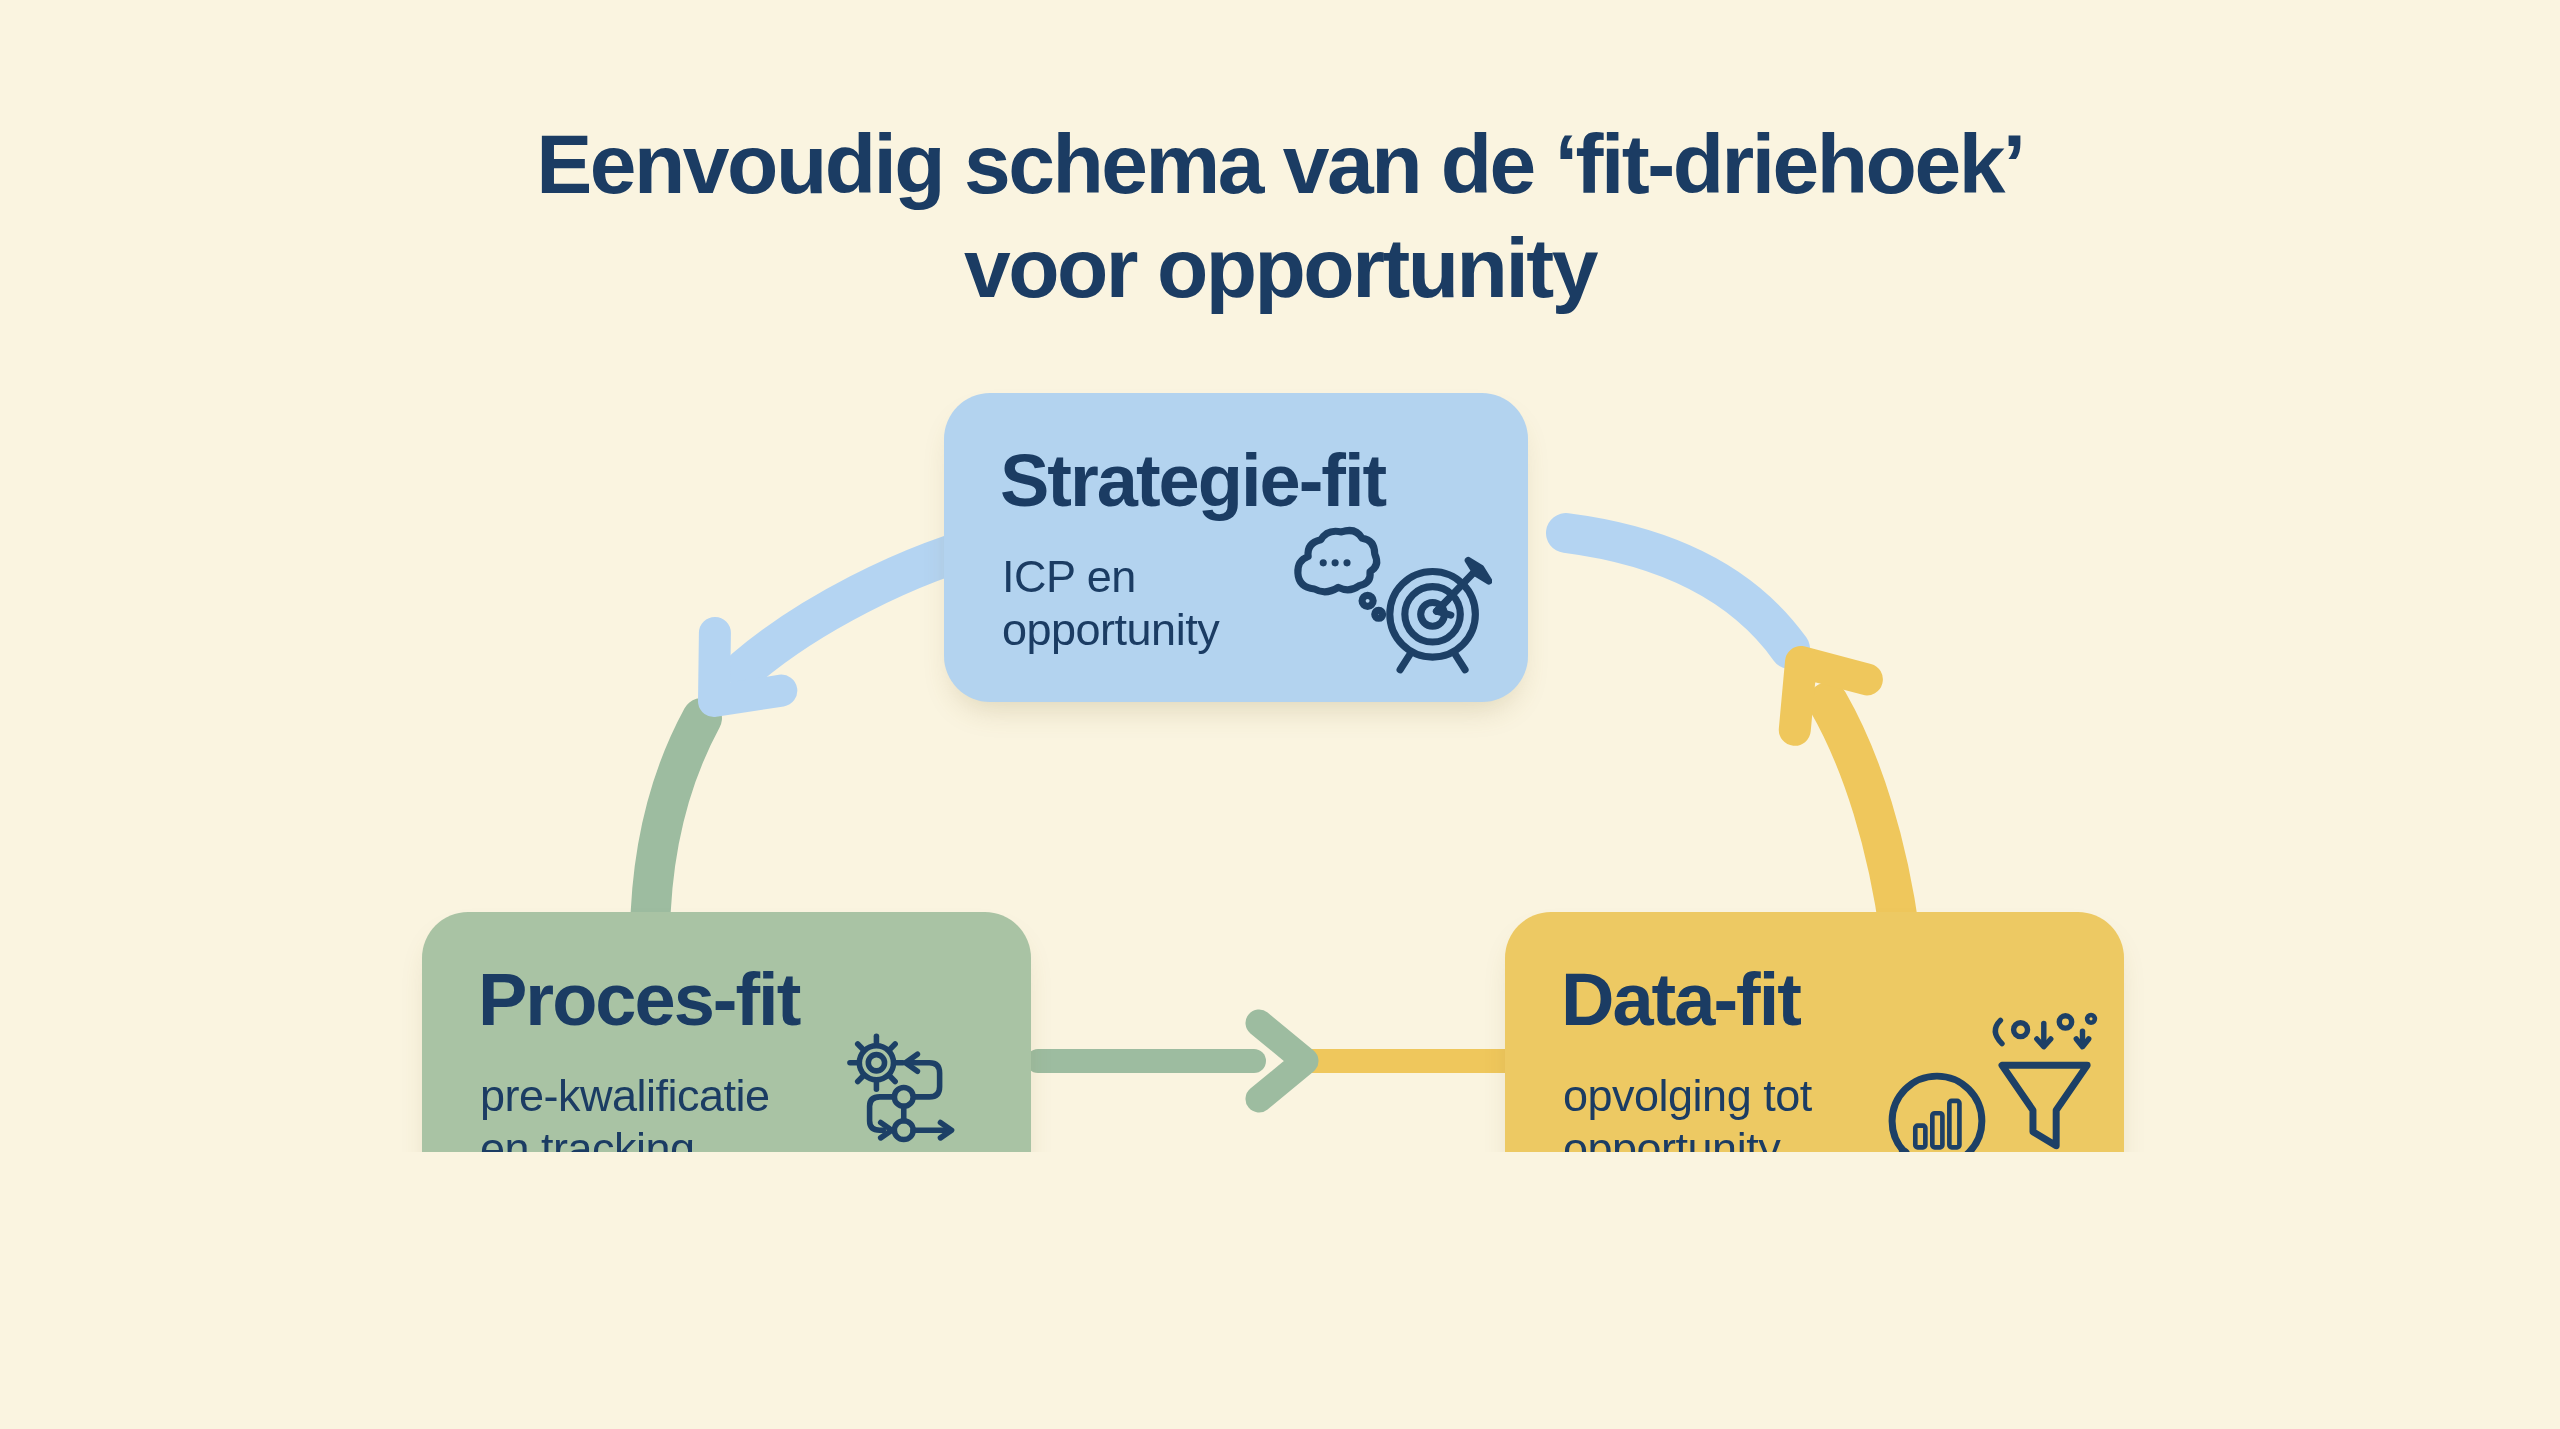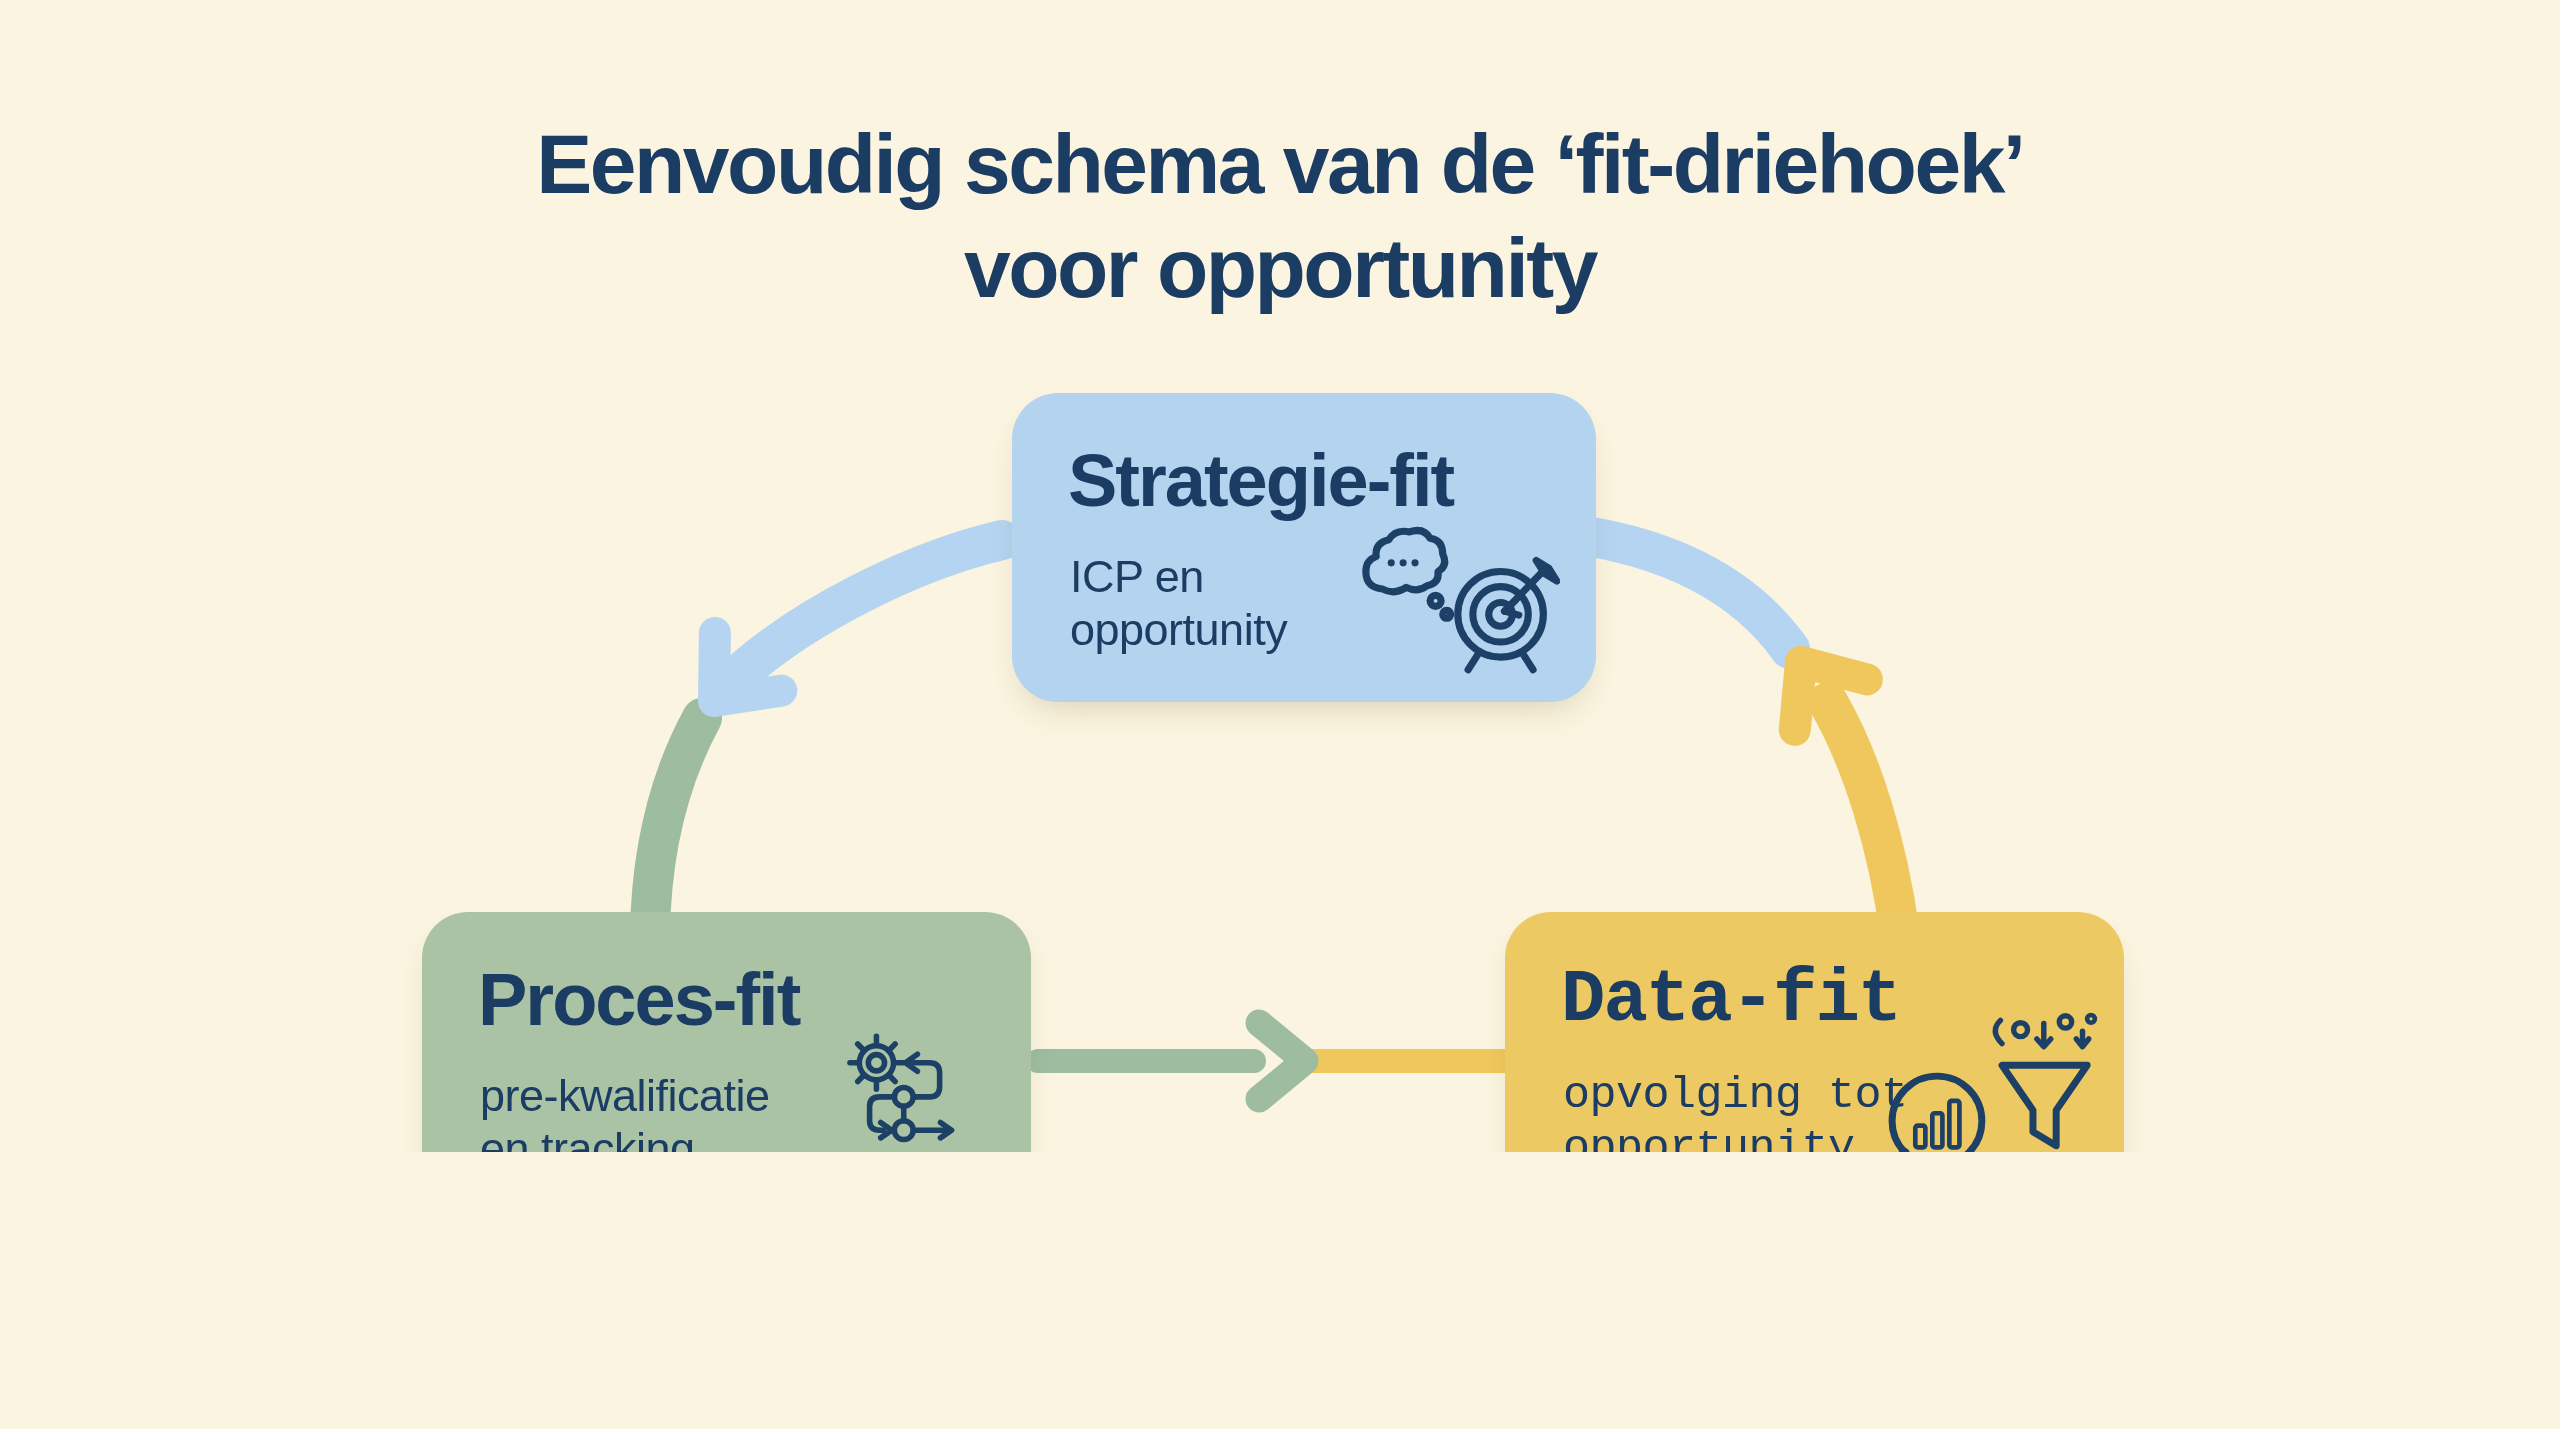--- a/index.html
+++ b/index.html
@@ -45,23 +45,23 @@
   .w24{stroke-width:24;}
   .head{fill:none;stroke-linecap:round;stroke-linejoin:round;}
   .head-lg{stroke-width:32;}
   .head-md{stroke-width:27;}
 
   .box{
     position:absolute;z-index:2;
     border-radius:46px;
     box-shadow:0 16px 30px -10px rgba(125,105,45,0.22);
   }
-  .box-strategie{left:1012px;top:393px;width:584px;height:309px;background:var(--box-blue);}
+  .box-strategie{left:944px;top:393px;width:584px;height:309px;background:var(--box-blue);}
   .box-proces{left:422px;top:912px;width:609px;height:310px;background:var(--box-green);}
-  .box-data{left:1505px;top:912px;width:619px;height:316px;background:var(--box-yellow);font-family:Liberation Mono, monospace;}
+  .box-data{left:1505px;top:912px;width:619px;height:316px;background:var(--box-yellow);}
   .box-title{
     margin:48px 0 0 56px;
     font-size:74px;
     line-height:80px;
     font-weight:700;
     letter-spacing:-2px;
     color:var(--text-navy);
   }
   .box-desc{
     margin:29px 0 0 58px;

